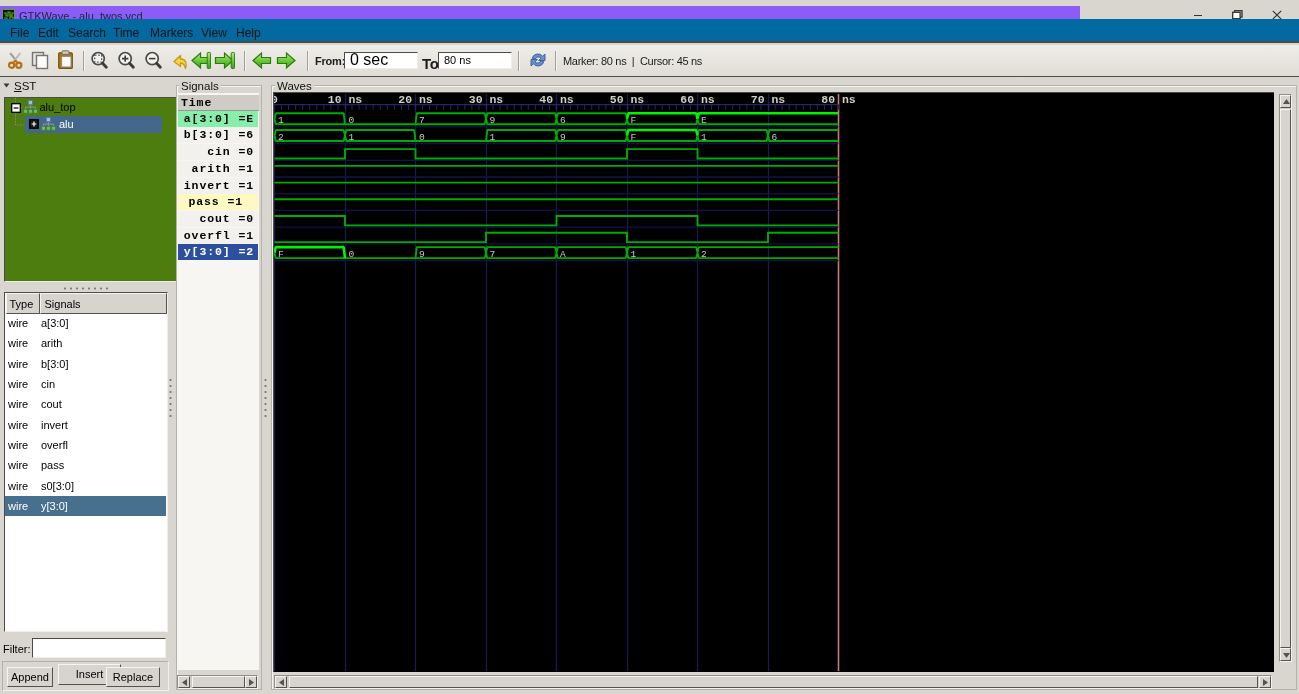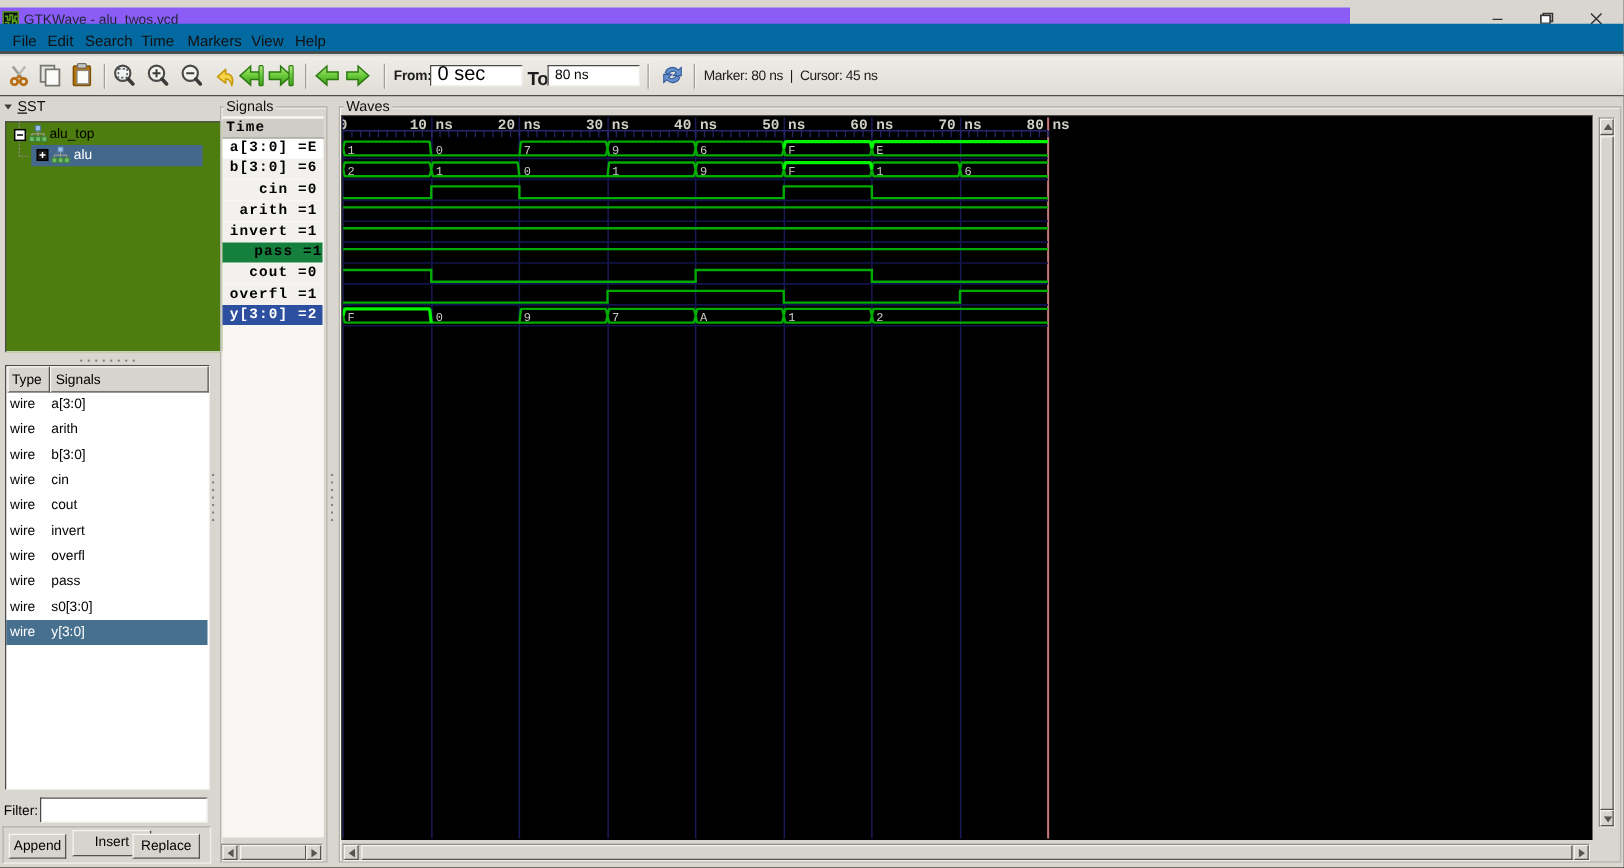--- a/index.html
+++ b/index.html
@@ -195,26 +195,26 @@
 <div class="abs btn" style="left:58px;top:664px;width:63px;height:20.5px;line-height:19px">Insert</div>
 <div class="abs btn" style="left:106px;top:666.5px;width:54px;height:20.5px;line-height:19px">Replace</div>
 
 <div class="abs" style="left:169px;top:377px;width:3px;height:42px;background-image:radial-gradient(circle,#7d7b76 1px,transparent 1.2px);background-size:3px 6px"></div>
 <div class="abs" style="left:264px;top:377px;width:3px;height:42px;background-image:radial-gradient(circle,#7d7b76 1px,transparent 1.2px);background-size:3px 6px"></div>
 
 <div class="abs" style="left:176px;top:85px;width:86px;height:605px;border:1px solid #b5b2ab;box-shadow:inset 1px 1px 0 #f6f4f0"></div>
 <span class="abs" style="left:179px;top:79.5px;font-size:11.5px;color:#111;background:#d9d6d0;padding:0 2px">Signals</span>
 <div class="abs" style="left:178px;top:93px;width:81px;height:577px;background:#f7f6f3"></div>
 <div class="abs mono" style="left:178px;top:95px;width:81px;height:15.5px;background:#cfccc6;border-bottom:1px solid #9a9791;font-weight:bold;font-size:11.5px;line-height:15px;color:#000;letter-spacing:0.9px"><span style="margin-left:3px">Time</span></div>
-<div class="abs mono" style="left:178px;top:110.6px;width:80px;height:16px;background:#ffffff;color:#000;font-size:11.5px;font-weight:bold;line-height:16px;text-align:right;padding-right:4px;letter-spacing:0.9px">a[3:0]&nbsp;=E</div>
+<div class="abs mono" style="left:178px;top:110.6px;width:80px;height:16px;background:#86efac;color:#000;font-size:11.5px;font-weight:bold;line-height:16px;text-align:right;padding-right:4px;letter-spacing:0.9px">a[3:0]&nbsp;=E</div>
 <div class="abs mono" style="left:178px;top:127.3px;width:80px;height:16px;background:#f2f1ed;color:#000;font-size:11.5px;font-weight:bold;line-height:16px;text-align:right;padding-right:4px;letter-spacing:0.9px">b[3:0]&nbsp;=6</div>
 <div class="abs mono" style="left:178px;top:144.0px;width:80px;height:16px;background:#f2f1ed;color:#000;font-size:11.5px;font-weight:bold;line-height:16px;text-align:right;padding-right:4px;letter-spacing:0.9px">cin&nbsp;=0</div>
 <div class="abs mono" style="left:178px;top:160.8px;width:80px;height:16px;background:#f2f1ed;color:#000;font-size:11.5px;font-weight:bold;line-height:16px;text-align:right;padding-right:4px;letter-spacing:0.9px">arith&nbsp;=1</div>
 <div class="abs mono" style="left:178px;top:177.5px;width:80px;height:16px;background:#f2f1ed;color:#000;font-size:11.5px;font-weight:bold;line-height:16px;text-align:right;padding-right:4px;letter-spacing:0.9px">invert&nbsp;=1</div>
-<div class="abs mono" style="left:178px;top:194.2px;width:80px;height:16px;background:#15803d;color:#000;font-size:11.5px;font-weight:bold;line-height:16px;text-align:right;padding-right:0;letter-spacing:0.9px">pass&nbsp;=1</div>
+<div class="abs mono" style="left:178px;top:194.2px;width:80px;height:16px;background:#fef9c3;color:#000;font-size:11.5px;font-weight:bold;line-height:16px;text-align:right;padding-right:15px;letter-spacing:0.9px">pass&nbsp;=1</div>
 <div class="abs mono" style="left:178px;top:210.9px;width:80px;height:16px;background:#f2f1ed;color:#000;font-size:11.5px;font-weight:bold;line-height:16px;text-align:right;padding-right:4px;letter-spacing:0.9px">cout&nbsp;=0</div>
 <div class="abs mono" style="left:178px;top:227.6px;width:80px;height:16px;background:#f2f1ed;color:#000;font-size:11.5px;font-weight:bold;line-height:16px;text-align:right;padding-right:4px;letter-spacing:0.9px">overfl&nbsp;=1</div>
 <div class="abs mono" style="left:178px;top:244.4px;width:80px;height:16px;background:#2d4fa0;color:#fff;font-size:11.5px;font-weight:bold;line-height:16px;text-align:right;padding-right:4px;letter-spacing:0.9px">y[3:0]&nbsp;=2</div>
 <div class="abs" style="left:177px;top:674.5px;width:81px;height:14px;background:#cecbc4;border-top:1px solid #8f8d87;border-left:1px solid #8f8d87;border-bottom:1px solid #f4f2ee;border-right:1px solid #f4f2ee">
     <div class="abs btn" style="left:0px;top:0px;width:12px;height:12px">
       <svg style="position:absolute;left:3px;top:2px" width="5" height="7" viewBox="0 0 5 7">
         <path d="M5 0v7L0 3.5z" fill="#55544f"></path>
       </svg>
     </div>
     <div class="abs btn" style="left:14px;top:0px;width:53px;height:12px"></div>

